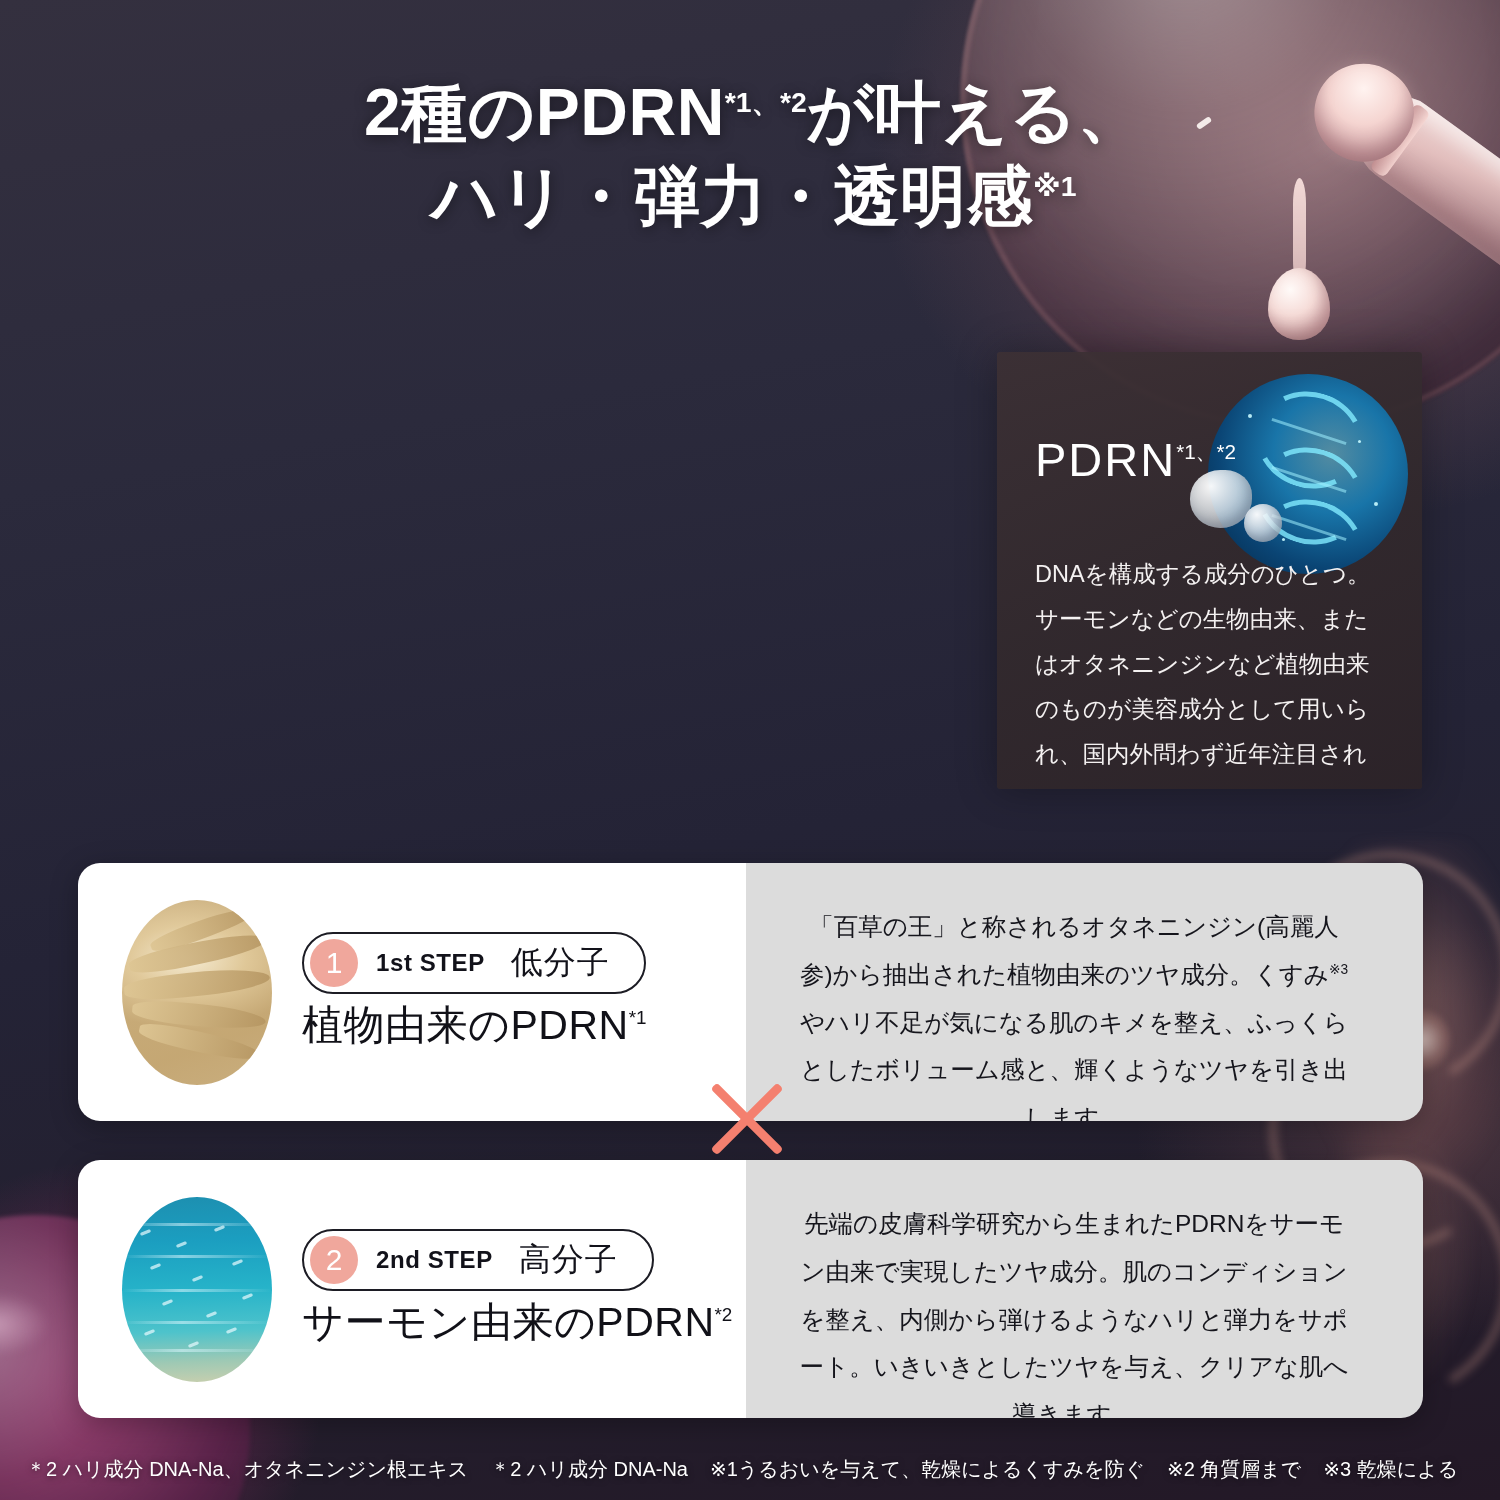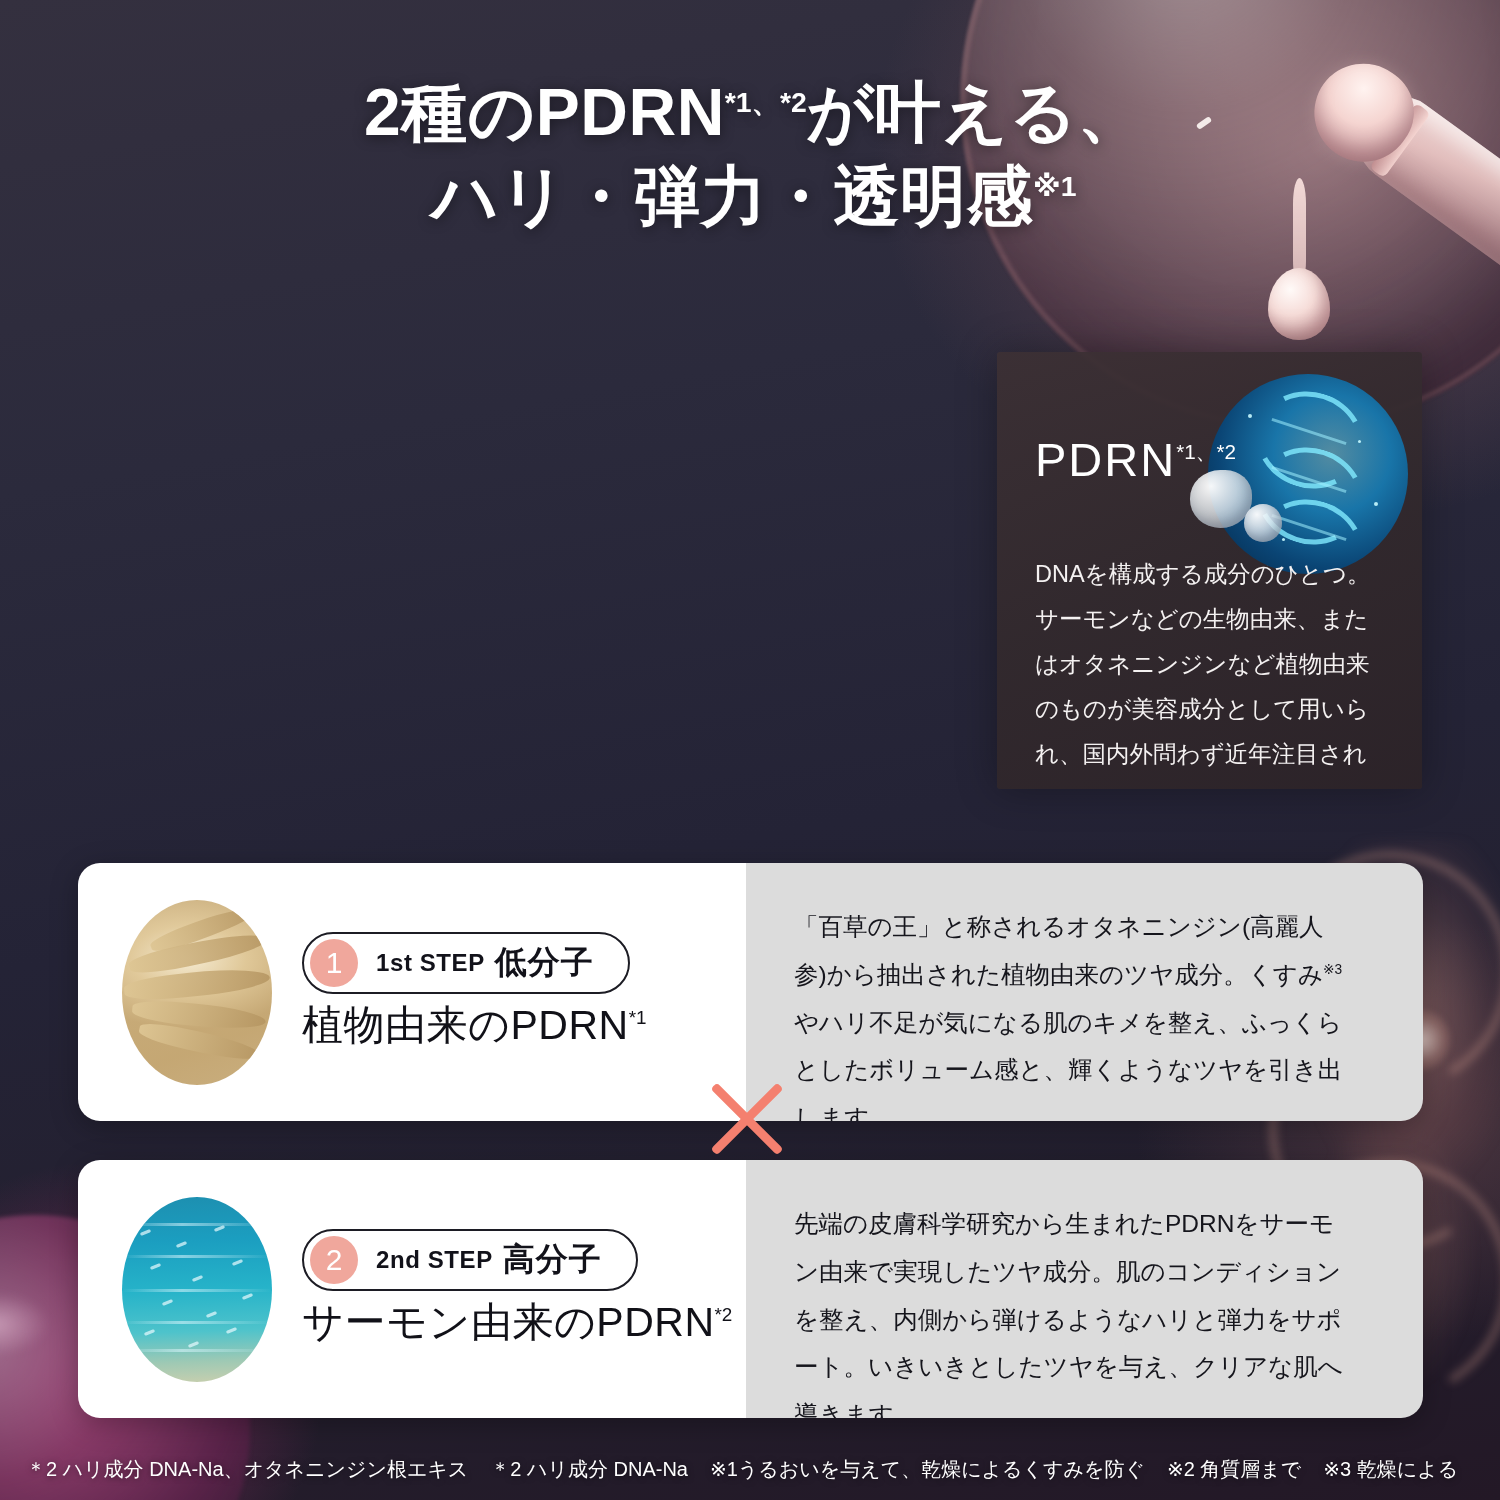--- a/index.html
+++ b/index.html
@@ -222,31 +222,31 @@
     border:2.5px solid #1c1c24; border-radius:34px; background:#ffffff;
   }
   .pill .num {
     width:48px; height:48px; border-radius:50%; flex:none;
     background:#f0a79c; color:#ffffff;
     font-size:30px; font-weight:400;
     display:flex; align-items:center; justify-content:center;
     margin-right:18px;
   }
   .pill .step-en { color:#12121a; font-size:24px; font-weight:700; letter-spacing:0.6px; }
-  .pill .step-jp { color:#12121a; font-size:32px; font-weight:700; margin-left:10px; letter-spacing:1px; }
+  .pill .step-jp { color:#12121a; font-size:32px; font-weight:400; margin-left:26px; letter-spacing:1px; }
 
   .card-head {
     margin-top:4px; color:#111118;
     font-size:41px; font-weight:500; letter-spacing:0.5px;
   }
   .card-head .sup { font-size:0.46em; }
 
   .desc {
     position:absolute; left:48px; top:40px; width:560px;
-    color:#15151c; font-size:24.5px; line-height:1.95; font-weight:400;
+    color:#15151c; font-size:24.5px; line-height:1.95; font-weight:400;text-align:center;
   }
   .desc .supk { font-size:0.56em; vertical-align:super; }
 
   
   #x-mark {
     position:absolute; left:700px; top:1072px; width:94px; height:94px; z-index:5;
   }
   #x-mark span {
     position:absolute; left:50%; top:0; width:9px; height:100%;
     background:#f4806f; border-radius:4px; transform-origin:center;

